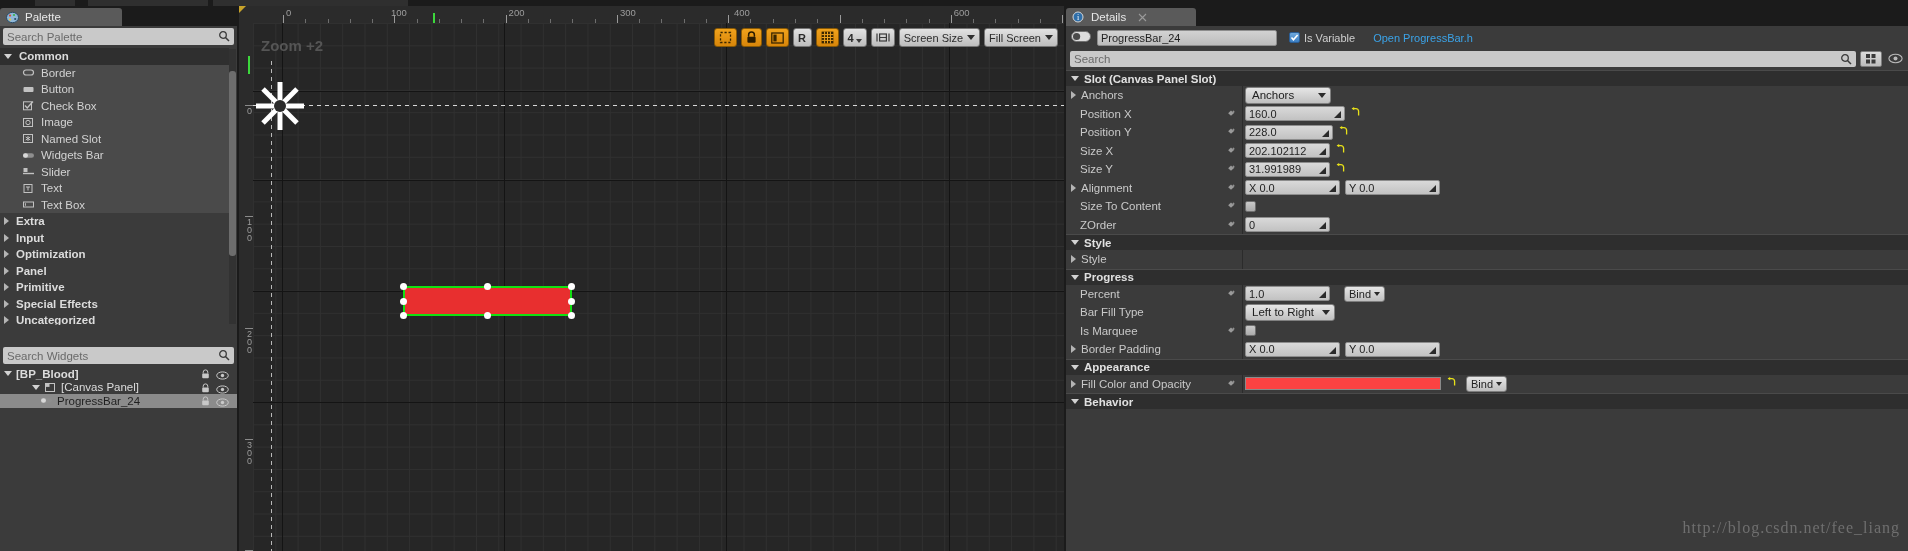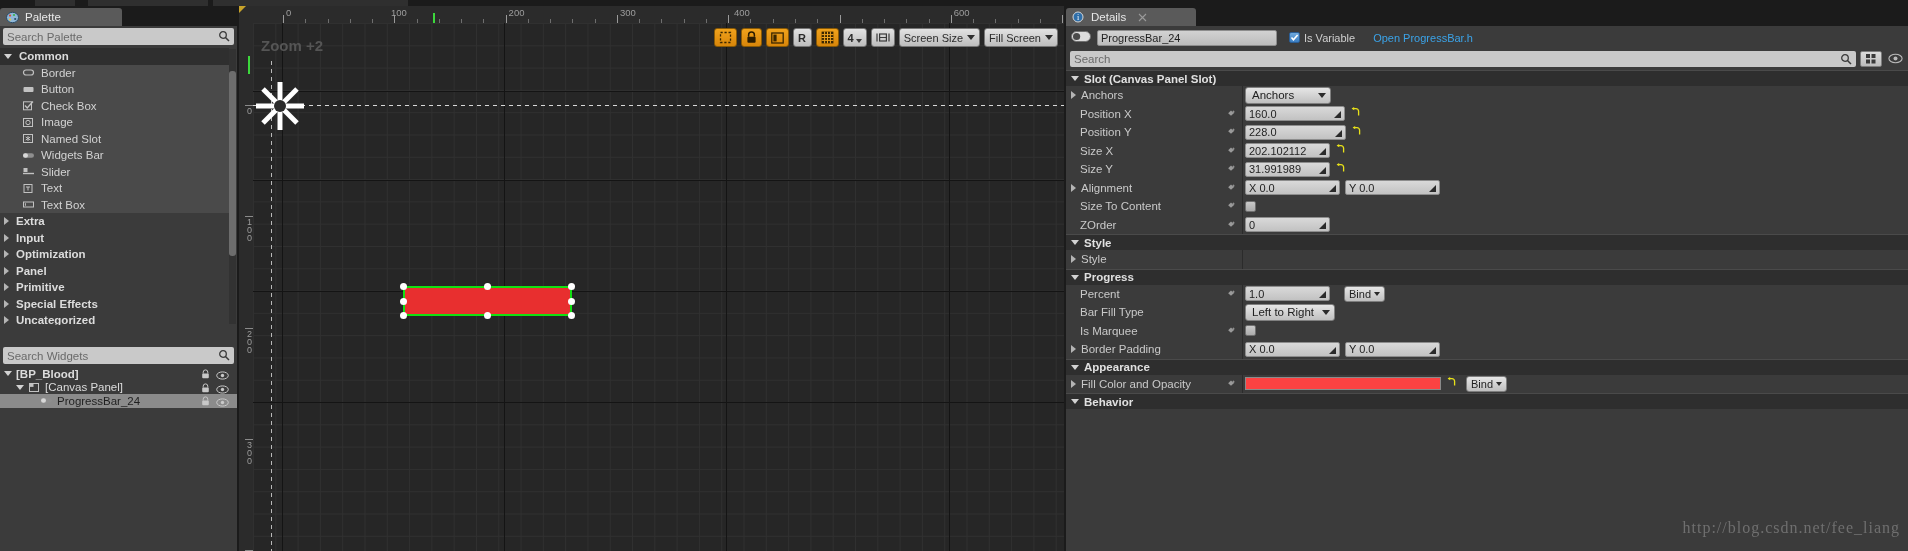--- a/index.html
+++ b/index.html
@@ -264,21 +264,21 @@
             <span style="font-weight: bold;">[BP_Blood]</span>
             <span style="position: absolute; right: 27px; top: 2px;"><svg width="9" height="10" viewBox="0 0 9 10">
                 <path d="M2.2 4.6 V3.2a2.3 2.3 0 0 1 4.6 0v1.4" fill="none" stroke="#c8c8c8" stroke-width="1"></path>
                 <rect x="1.2" y="4.6" width="6.6" height="4.6" rx="1" fill="#c8c8c8"></rect>
               </svg></span>
             <span style="position: absolute; right: 8px; top: 3px;"><svg width="13" height="9" viewBox="0 0 13 9">
                 <ellipse cx="6.5" cy="4.5" rx="5.8" ry="3.6" fill="none" stroke="#c8c8c8" stroke-width="1"></ellipse>
                 <circle cx="6.5" cy="4.5" r="1.7" fill="#c8c8c8"></circle>
               </svg></span>
           </div>
-          <div style="height: 13.5px; display: flex; align-items: center; gap: 4px; font-size: 11.5px; position: relative; padding-left: 16px; color: rgb(220, 220, 220);">
+          <div style="height: 13.5px; display: flex; align-items: center; gap: 4px; font-size: 11.5px; position: relative; padding-left: 32px; color: rgb(220, 220, 220);">
             <span style="width: 0px; height: 0px; border-left: 4px solid transparent; border-right: 4px solid transparent; border-top: 5px solid rgb(210, 210, 210);"></span>
             <span class="wicon"><svg width="13" height="11" viewBox="0 0 13 11">
                 <rect x="1.5" y="1.5" width="9" height="8" fill="none" stroke="#c2c2c2" stroke-width="1"></rect>
                 <rect x="1.5" y="1.5" width="4" height="3.4" fill="#c2c2c2"></rect>
               </svg></span>
             <span style="font-weight: normal;">[Canvas Panel]</span>
             <span style="position: absolute; right: 27px; top: 2px;"><svg width="9" height="10" viewBox="0 0 9 10">
                 <path d="M2.2 4.6 V3.2a2.3 2.3 0 0 1 4.6 0v1.4" fill="none" stroke="#c8c8c8" stroke-width="1"></path>
                 <rect x="1.2" y="4.6" width="6.6" height="4.6" rx="1" fill="#c8c8c8"></rect>
               </svg></span>
@@ -595,21 +595,21 @@
               <span>Position Y</span>
             </div>
             <div class="divider-v"></div>
             <span style="position: absolute; left: 160px; top: 4px;"><span class="bindprop" style="display:inline-flex;">
                 <svg width="11" height="11" viewBox="0 0 11 11">
                   <path d="M5.5 1.2 L8.6 4 L5.5 6.8 L2.4 4 Z" fill="#9a9a9a"></path>
                   <path d="M8.2 1.2 L8.2 4 M6.9 2.6 L9.5 2.6" stroke="#9a9a9a" stroke-width="0.9"></path>
                 </svg>
               </span></span>
             <div class="pctrl">
-              <div class="field" style="width: 101px;">
+              <div class="field" style="width: 88px;">
                 <span>228.0</span>
                 <span class="spin"><svg width="9" height="9" viewBox="0 0 9 9">
                     <path d="M8 1 L8 8 L1 8 Z" fill="#2a2a2a"></path>
                   </svg></span>
               </div>
               <span class="reset-arrow"><svg width="11" height="11" viewBox="0 0 11 11">
                   <path d="M8.6 8.4 V4.2 a2.6 2.6 0 0 0 -2.6 -2.6 H2.6" fill="none" stroke="#e8e118" stroke-width="1.3"></path>
                   <path d="M4.2 0 L1.6 1.6 L4.2 3.2Z" fill="#e8e118"></path>
                 </svg></span>
             </div>

